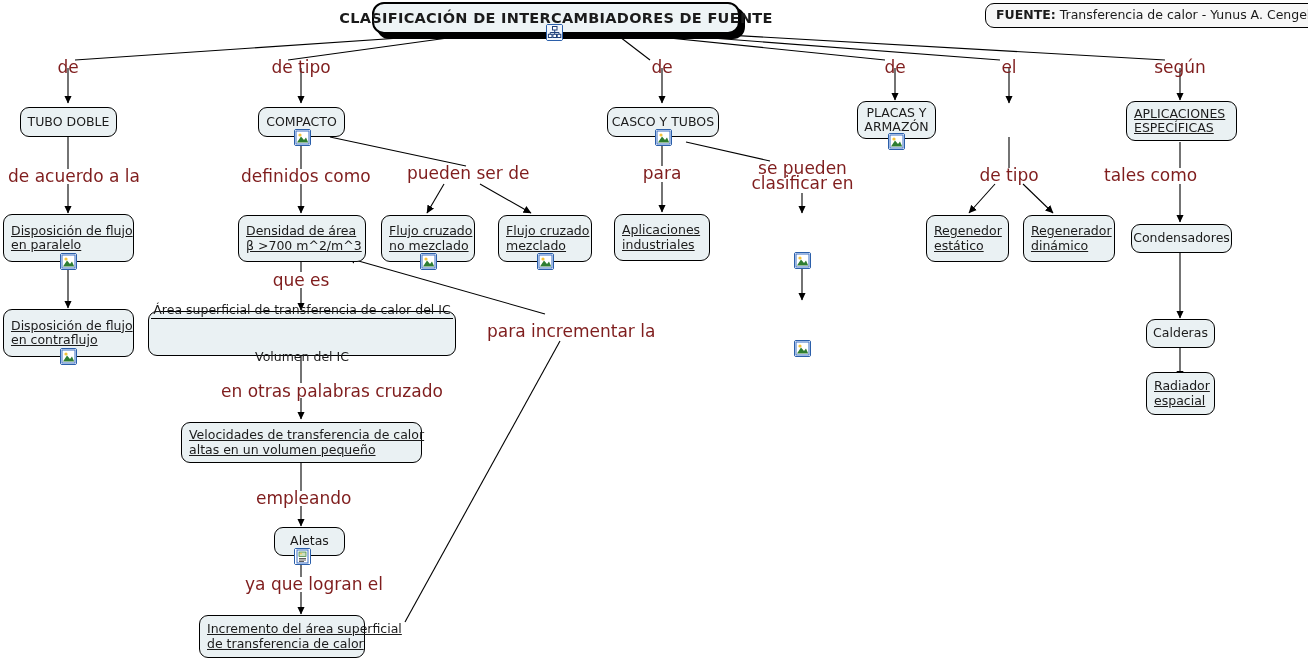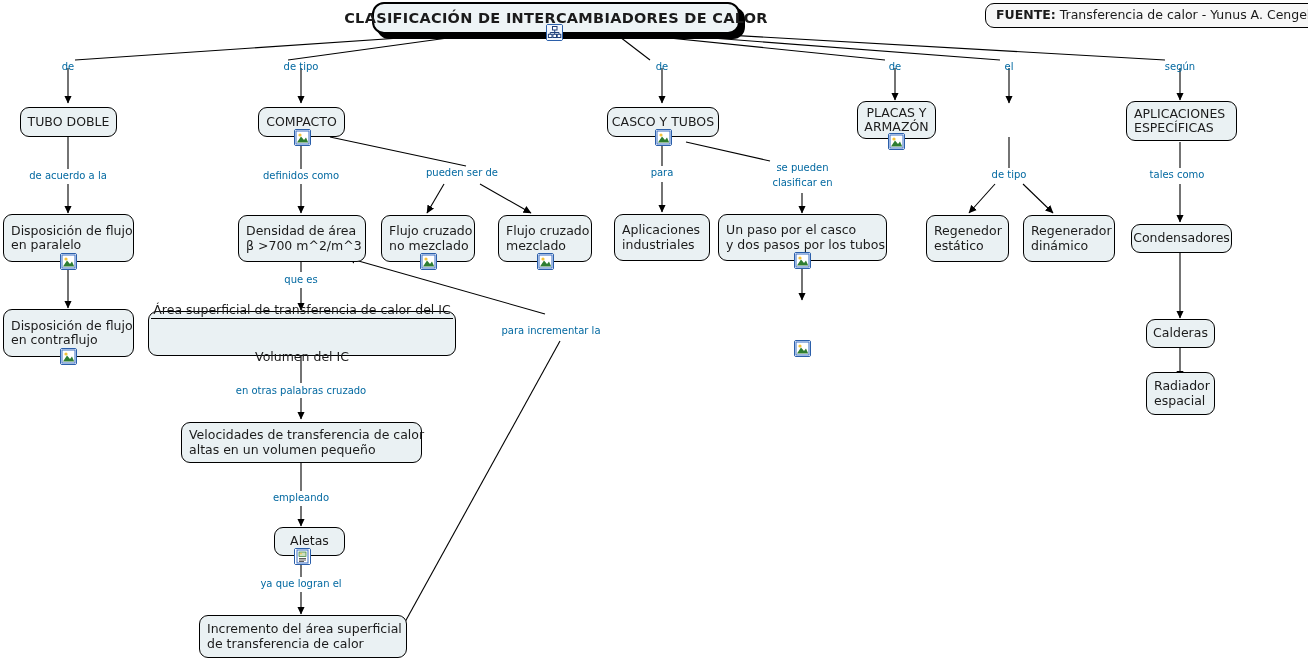--- a/index.html
+++ b/index.html
@@ -16,21 +16,21 @@
     color:#1b1b1b;
     font-size:12.5px;
     line-height:14.5px;
     text-align:center;
     display:flex;
     align-items:center;
     justify-content:center;
     padding:3px 7px;
     white-space:pre;
   }
-  .node.left{justify-content:flex-start;text-align:left;}
+  .node.left{justify-content:flex-start;text-align:left;text-decoration:underline;}
 
   
   .root{
     background:#eef4f6;
     border:2px solid #000;
     border-radius:12px;
     font-weight:bold;
     font-size:14.5px;
     letter-spacing:.3px;
     box-shadow:5px 5px 0 0 #000;
@@ -47,23 +47,23 @@
   .source b{font-weight:bold;}
 
   
   .frac{display:block;padding:2px 9px 3px 9px;text-align:center;}
   .frac .num{display:block;border-bottom:1px solid #000;padding:0 2px 1px 2px;line-height:15px;}
   .frac .den{display:block;padding-top:1px;line-height:15px;}
 
   
   .elabel{
     position:absolute;
-    font-size:10px;
+    font-size:17px;
     line-height:14.5px;
-    color:#0369a1;
+    color:#7f1d1d;
     white-space:pre;
     text-align:center;
     background:transparent;
   }
 
   
   .ico{
     position:absolute;
     width:17px;height:17px;
     border:1px solid #2b5faa;
@@ -134,21 +134,21 @@
       <path d="M1023,184 L1053,213" marker-end="url(#ah)"></path>
 
       <path d="M1180,142 L1180,168"></path>
       <path d="M1180,184 L1180,222" marker-end="url(#ah)"></path>
       <path d="M1180,252 L1180,318" marker-end="url(#ah)"></path>
       <path d="M1180,348 L1180,378" marker-end="url(#ah)"></path>
     </g>
   </svg>
 
   <div class="node root" style="left:372px;top:2px;width:368px;height:32px;">
-    <span>CLASIFICACIÓN DE INTERCAMBIADORES DE CALOR</span>
+    <span>CLASIFICACIÓN DE INTERCAMBIADORES DE FUENTE</span>
   </div>
   <span class="ico" style="left:546px;top:24px;">
     <svg viewBox="0 0 15 15">
       <rect x="0" y="0" width="15" height="15" fill="#f2f6fc"></rect>
       <rect x="5.5" y="1.5" width="4.5" height="3.5" fill="#fff" stroke="#1f3f7a" stroke-width="1"></rect>
       <path d="M7.7,5 L7.7,7.5 M3.2,7.5 L12,7.5 M3.2,7.5 L3.2,9.3 M7.7,7.5 L7.7,9.3 M12,7.5 L12,9.3" stroke="#1f3f7a" stroke-width="1" fill="none"></path>
       <rect x="1.4" y="9.3" width="3.6" height="3.2" fill="#fff" stroke="#1f3f7a" stroke-width="1"></rect>
       <rect x="5.9" y="9.3" width="3.6" height="3.2" fill="#fff" stroke="#1f3f7a" stroke-width="1"></rect>
       <rect x="10.2" y="9.3" width="3.6" height="3.2" fill="#fff" stroke="#1f3f7a" stroke-width="1"></rect>
     </svg>
@@ -267,24 +267,20 @@
       <span class="num">Área superficial de transferencia de calor del IC</span>
       <span class="den">Volumen del IC</span>
     </span>
   </div>
 
   <div class="node left" style="left:614px;top:214px;width:96px;height:47px;">
     <span>Aplicaciones
 industriales</span>
   </div>
 
-  <div class="node left" style="left:718px;top:214px;width:169px;height:47px;">
-    <span>Un paso por el casco
-y dos pasos por los tubos</span>
-  </div>
   <span class="ico" style="left:794px;top:252px;">
     <svg viewBox="0 0 15 15">
         <rect width="15" height="15" fill="#fff"></rect>
         <rect x="1" y="1" width="13" height="13" fill="#fff" stroke="#3b6fc4" stroke-width="1"></rect>
         <circle cx="5" cy="5" r="1.6" fill="#f5c33b"></circle>
         <path d="M2,12.5 L6,6.5 L9,10 L11,7.5 L13.2,12.5 z" fill="#2e7d32"></path>
       </svg>
   </span>
 
   <span class="ico" style="left:794px;top:340px;">
@@ -330,40 +326,40 @@
   <span class="ico" style="left:294px;top:548px;">
     <svg viewBox="0 0 15 15">
         <rect width="15" height="15" fill="#fff"></rect>
         <rect x="2" y="1" width="11" height="13" fill="#fff" stroke="#3b6fc4" stroke-width="1"></rect>
         <rect x="4" y="3" width="7" height="4.5" fill="#cfe0c0" stroke="#2e7d32" stroke-width=".7"></rect>
         <circle cx="6" cy="4.6" r=".8" fill="#f5c33b"></circle>
         <path d="M4,9.5 H11 M4,11 H11 M4,12.5 H9" stroke="#4a4a4a" stroke-width=".9"></path>
       </svg>
   </span>
 
-  <div class="node left" style="left:199px;top:615px;width:208px;height:43px;">
+  <div class="node left" style="left:199px;top:615px;width:166px;height:43px;">
     <span>Incremento del área superficial
 de transferencia de calor</span>
   </div>
 
   <div class="elabel" style="left:48px;top:60px;width:40px;">de</div>
   <div class="elabel" style="left:261px;top:60px;width:80px;">de tipo</div>
   <div class="elabel" style="left:642px;top:60px;width:40px;">de</div>
   <div class="elabel" style="left:875px;top:60px;width:40px;">de</div>
   <div class="elabel" style="left:989px;top:60px;width:40px;">el</div>
   <div class="elabel" style="left:1150px;top:60px;width:60px;">según</div>
 
   <div class="elabel" style="left:8px;top:169px;width:120px;">de acuerdo a la</div>
   <div class="elabel" style="left:241px;top:169px;width:120px;">definidos como</div>
   <div class="elabel" style="left:407px;top:166px;width:110px;">pueden ser de</div>
   <div class="elabel" style="left:632px;top:166px;width:60px;">para</div>
   <div class="elabel" style="left:750px;top:161px;width:105px;">se pueden
 clasificar en</div>
   <div class="elabel" style="left:969px;top:168px;width:80px;">de tipo</div>
-  <div class="elabel" style="left:1132px;top:168px;width:90px;">tales como</div>
+  <div class="elabel" style="left:1104px;top:168px;width:90px;">tales como</div>
 
   <div class="elabel" style="left:271px;top:273px;width:60px;">que es</div>
   <div class="elabel" style="left:221px;top:384px;width:160px;">en otras palabras cruzado</div>
   <div class="elabel" style="left:256px;top:491px;width:90px;">empleando</div>
   <div class="elabel" style="left:245px;top:577px;width:112px;">ya que logran el</div>
   <div class="elabel" style="left:487px;top:324px;width:128px;">para incrementar la</div>
 
 </div>
 
 </body></html>

